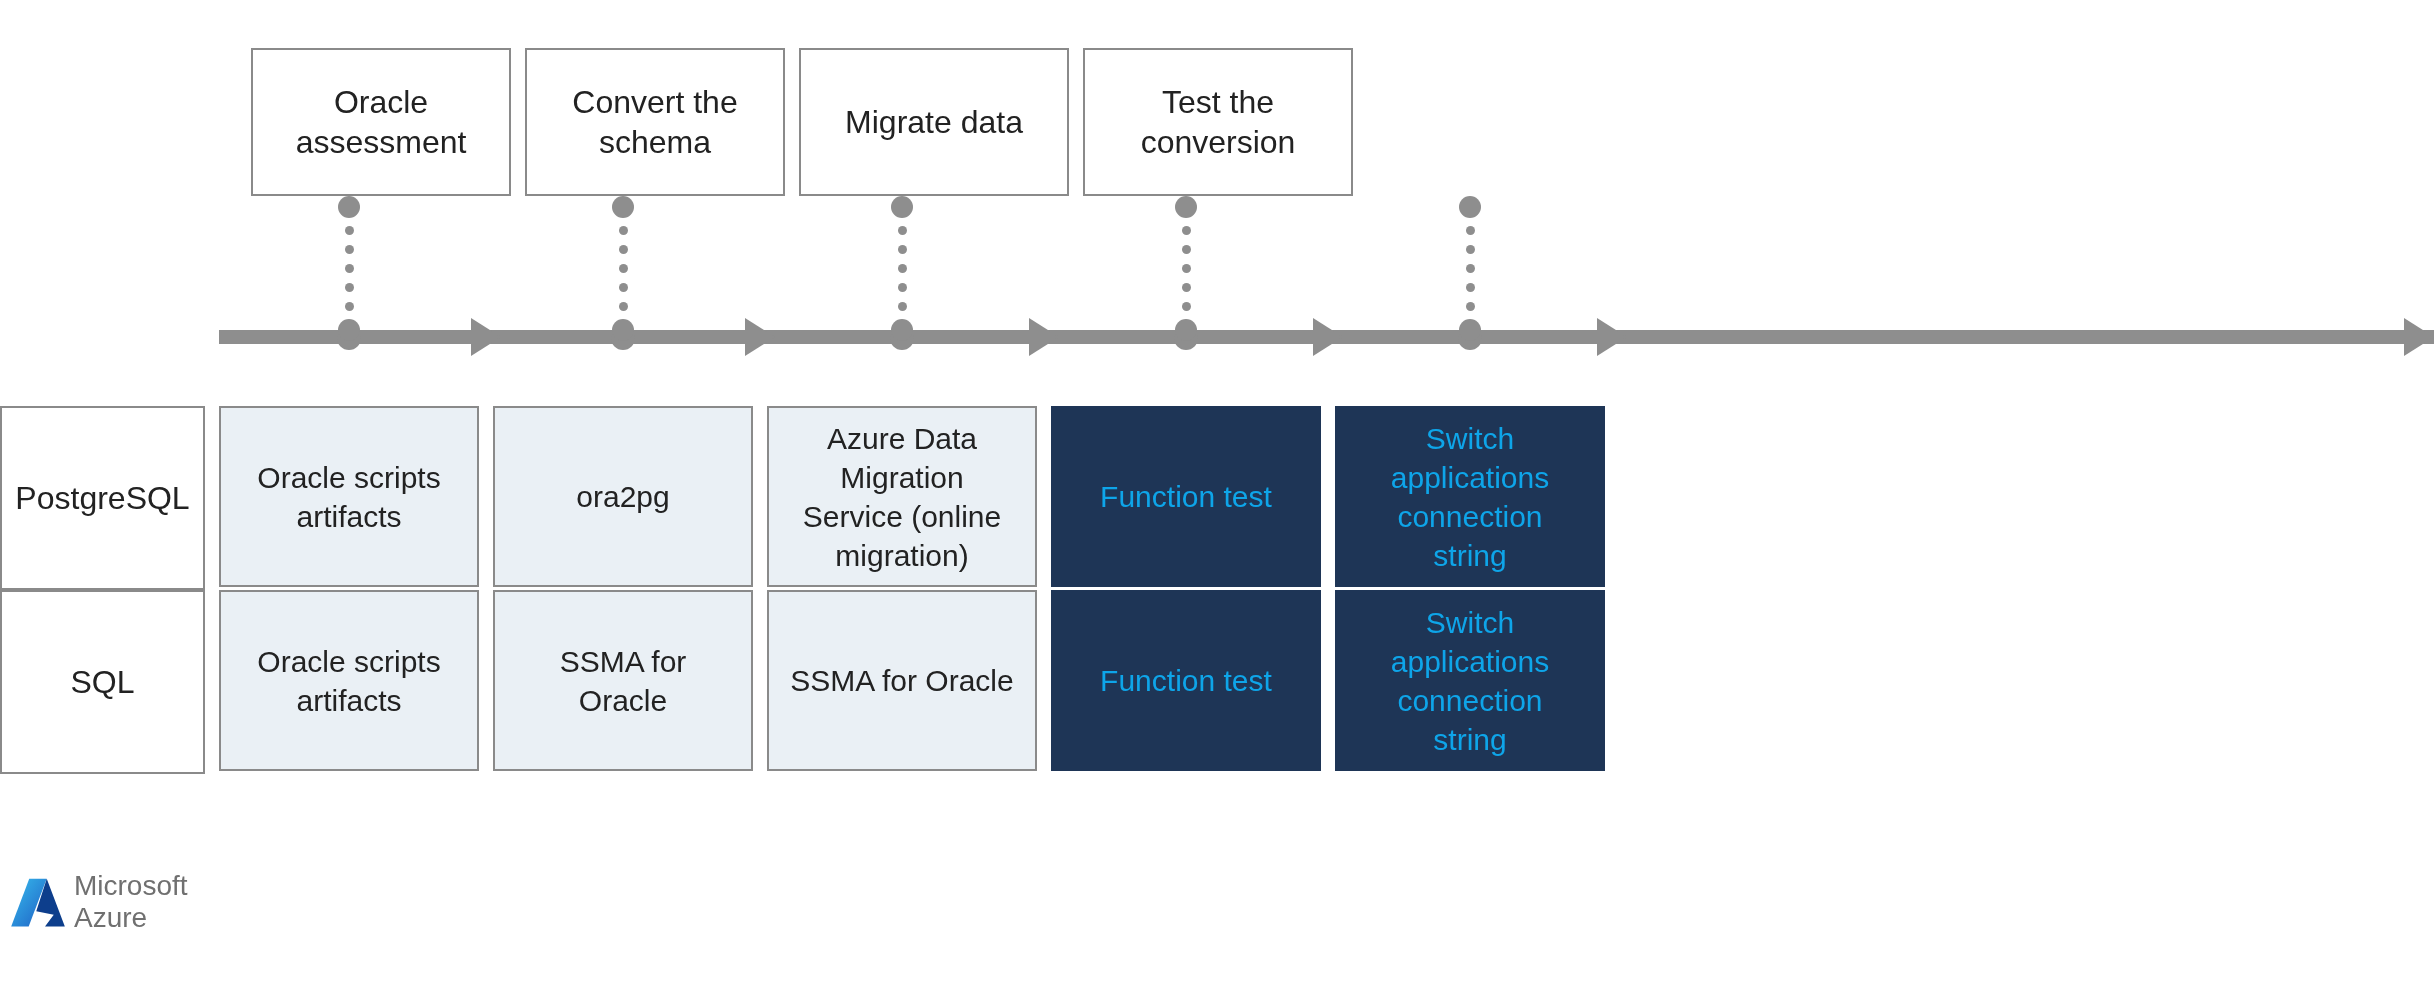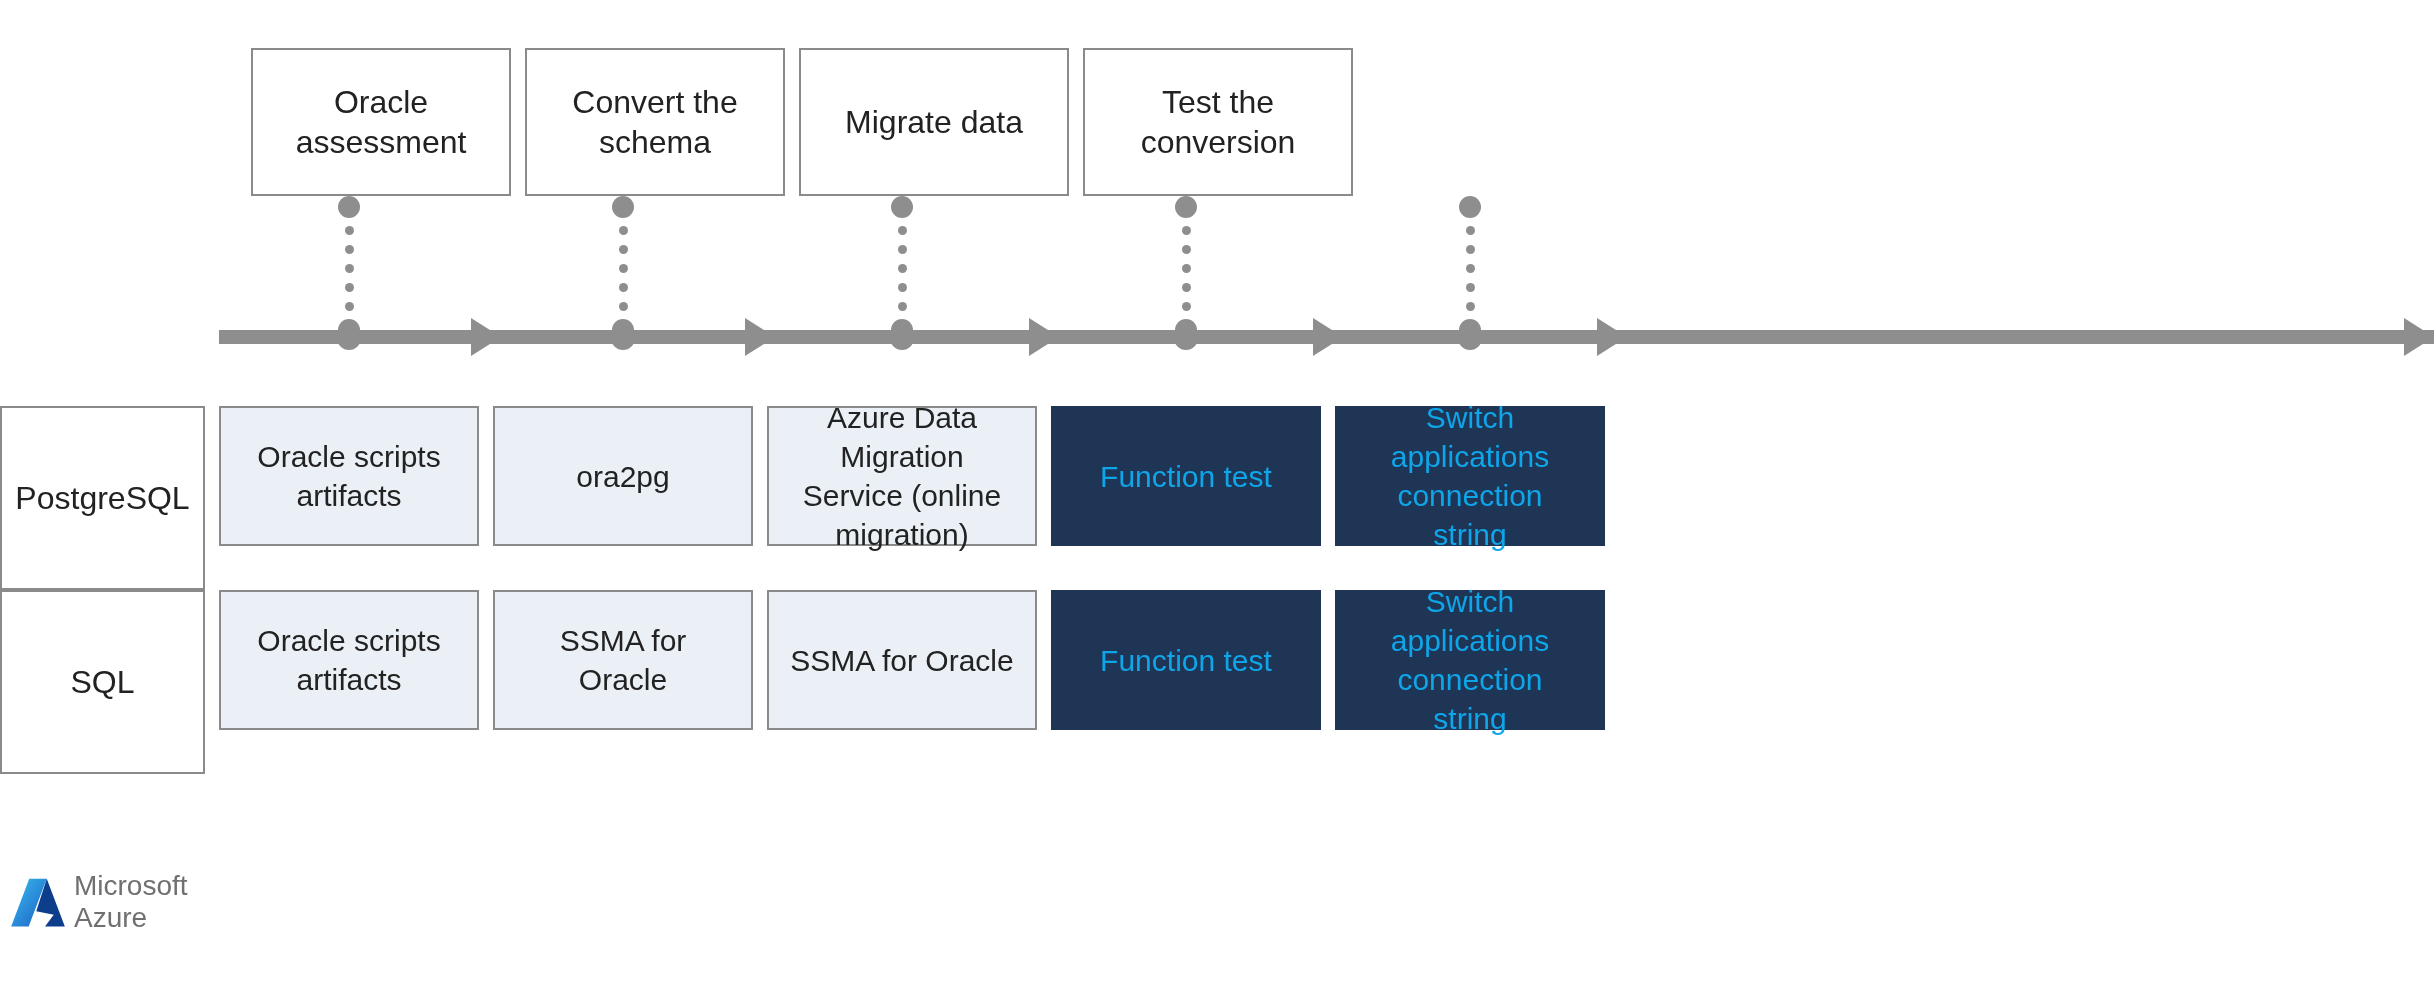--- a/index.html
+++ b/index.html
@@ -63,21 +63,21 @@
     height: 184px;
     display: flex;
     align-items: center;
     justify-content: center;
     font-size: 32px;
     box-sizing: border-box;
   }
 
   
   .cell {
-    height: 140px;
+    height: 181px;
     display: flex;
     align-items: center;
     justify-content: center;
     text-align: center;
     font-size: 30px;
     line-height: 1.3;
     padding: 0 20px;
     box-sizing: border-box;
     border: 2px solid transparent;
   }

